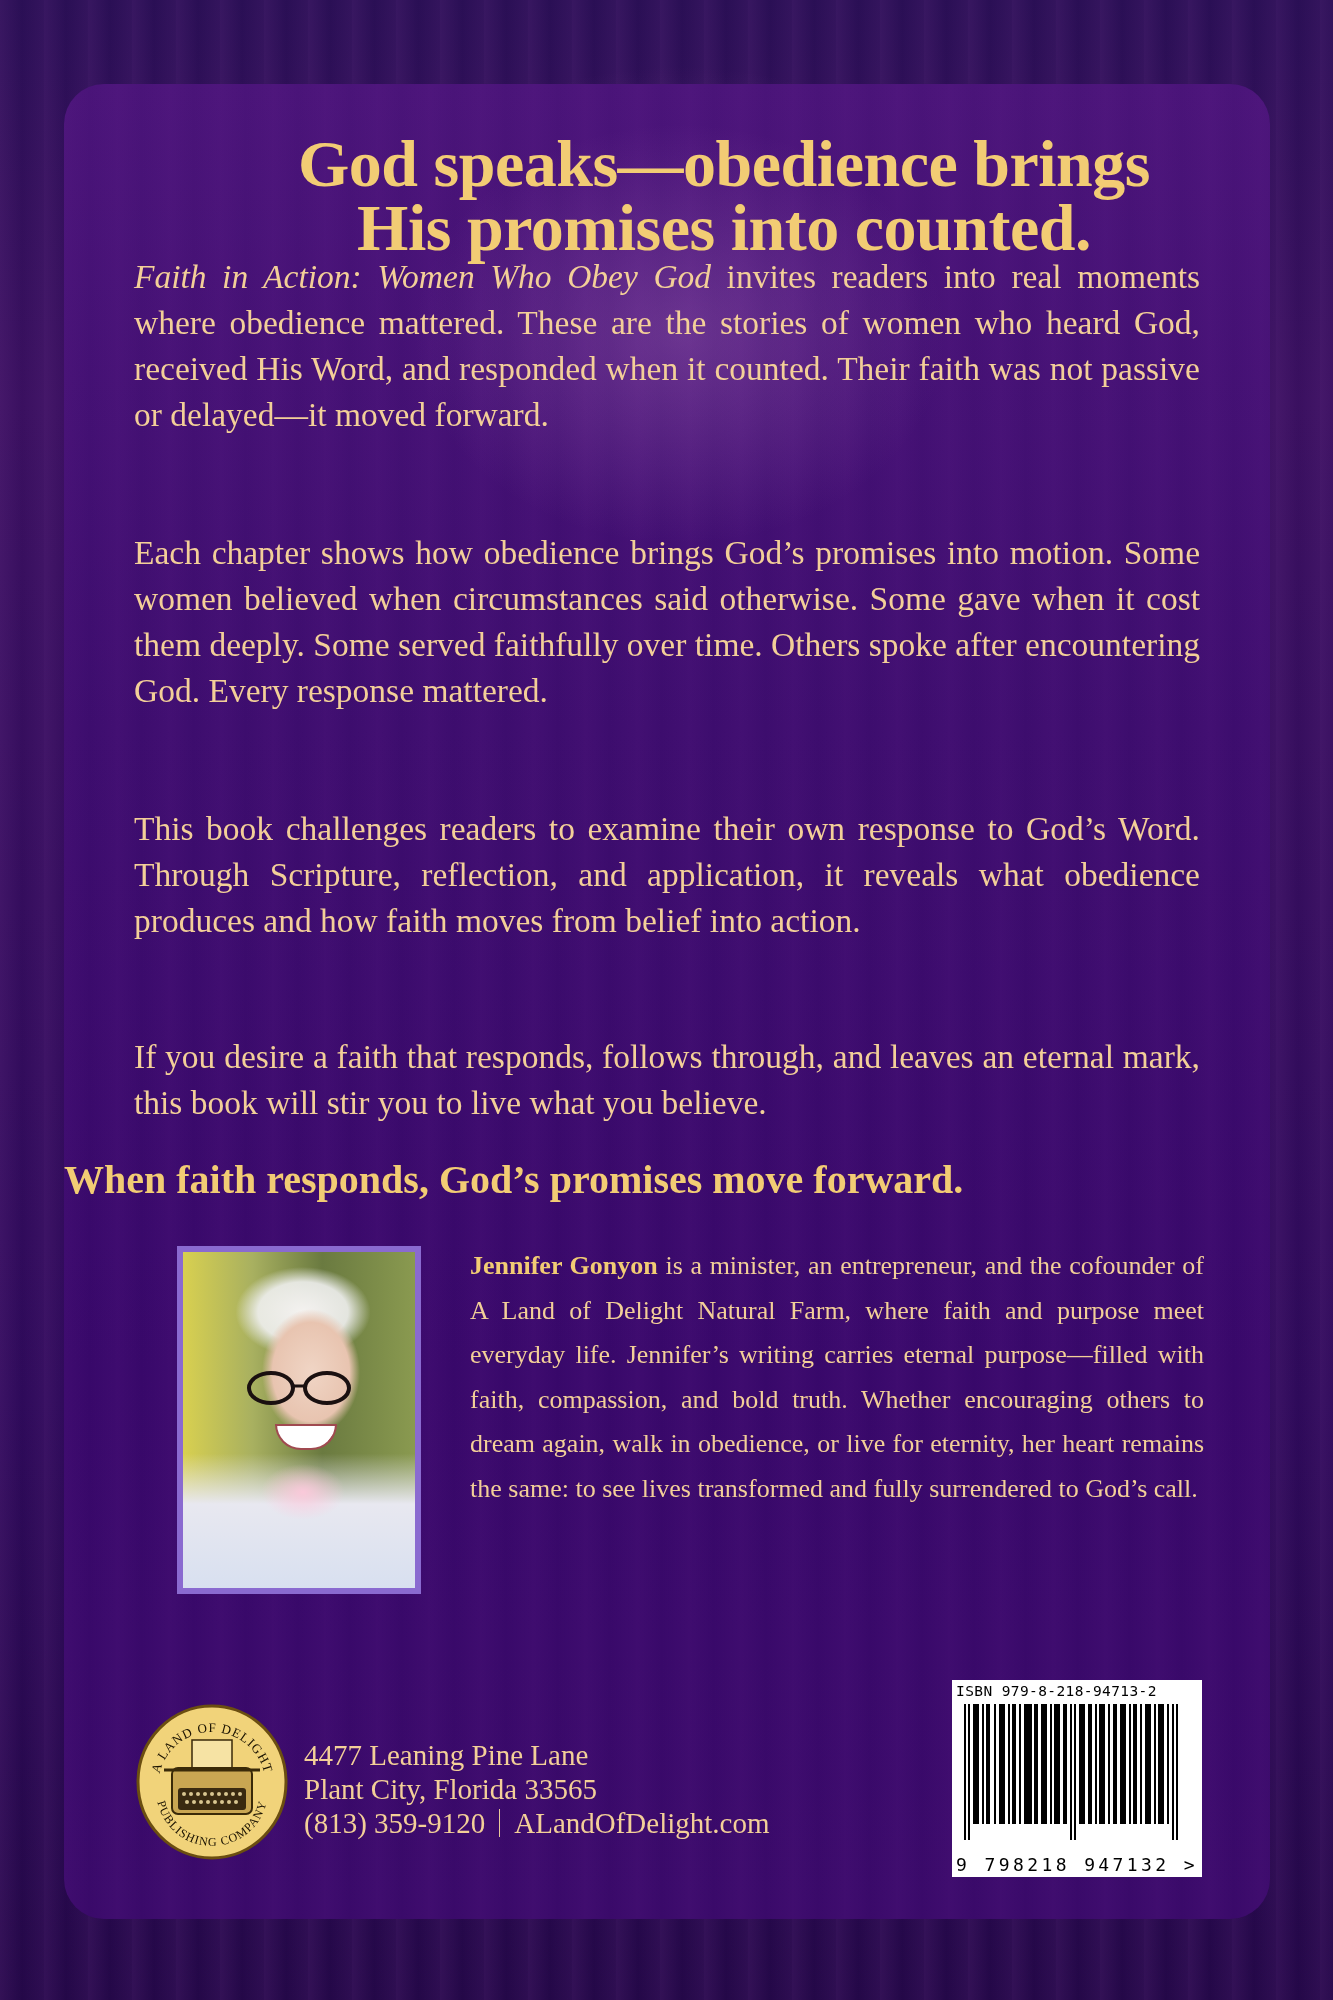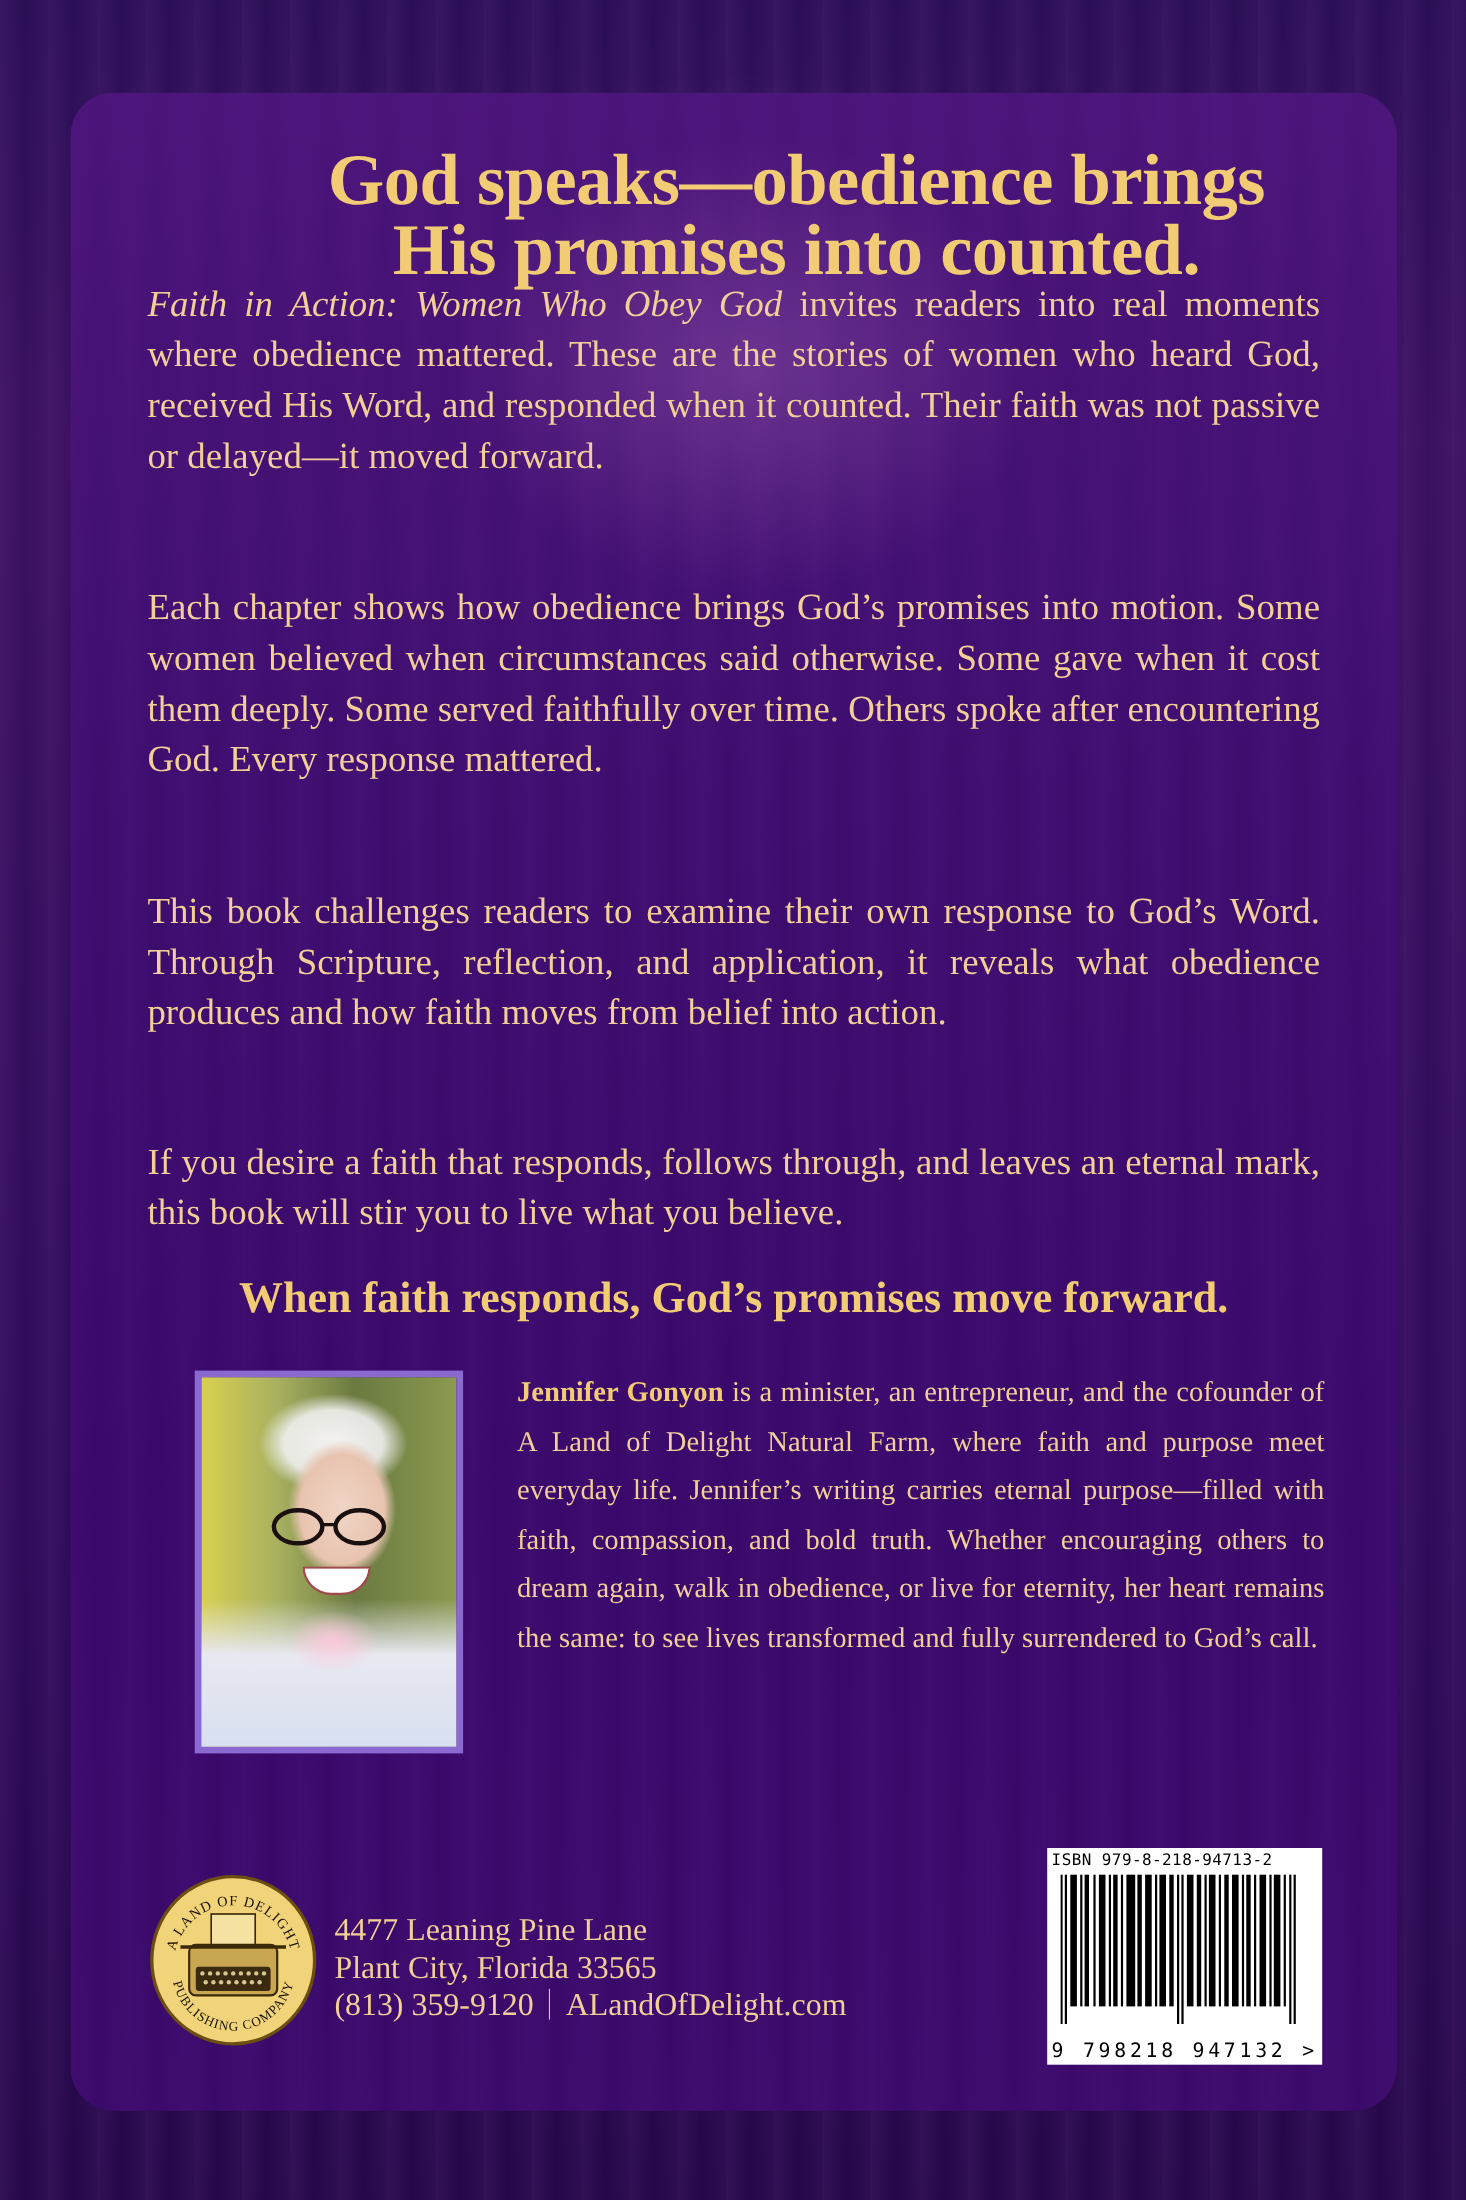--- a/index.html
+++ b/index.html
@@ -26,21 +26,21 @@
       text-align: center; font-weight: bold; font-size: 66px; line-height: 64px;
       letter-spacing: -0.5px;
     }
     .para {
       position: absolute; left: 70px; width: 1066px;
       font-size: 33.5px; line-height: 46px; text-align: justify;
     }
     .para em { font-style: italic; margin-top: 23px; }
     .tagline {
       position: absolute; left: 0; width: 1206px; top: 1072px;
-      text-align: center; font-weight: bold; font-size: 40px; line-height: 48px;
+      font-weight: bold; font-size: 40px; line-height: 48px;
     }
     .photo {
       position: absolute; left: 113px; top: 1162px; width: 244px; height: 348px;
       border: 6px solid #8a6ad0; box-sizing: border-box;
       background:
         radial-gradient(ellipse 60px 40px at 120px 240px, rgba(255,200,220,0.9), rgba(0,0,0,0) 70%),
         radial-gradient(ellipse 70px 90px at 128px 120px, #f0d5c5 0%, #e8c4b0 55%, rgba(0,0,0,0) 70%),
         radial-gradient(ellipse 90px 60px at 120px 60px, #f4f2f0 0%, rgba(240,240,240,0.9) 50%, rgba(0,0,0,0) 75%),
         linear-gradient(180deg, rgba(0,0,0,0) 60%, #e8e8f0 75%, #d8e0f0 100%),
         linear-gradient(90deg, #d8d050 0%, #a8b060 30%, #6a7a40 60%, #8a9a50 100%);

